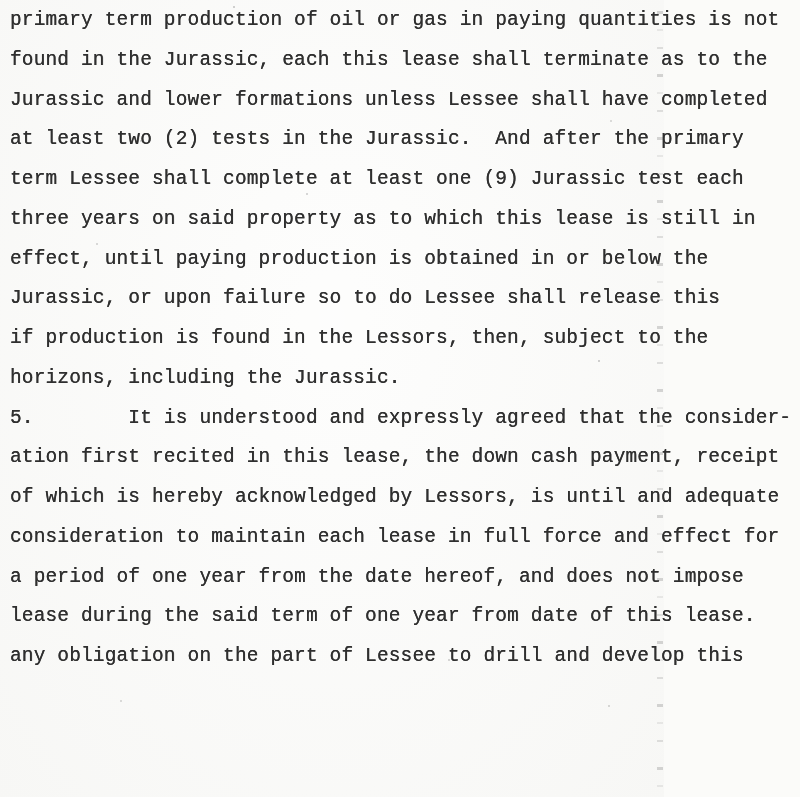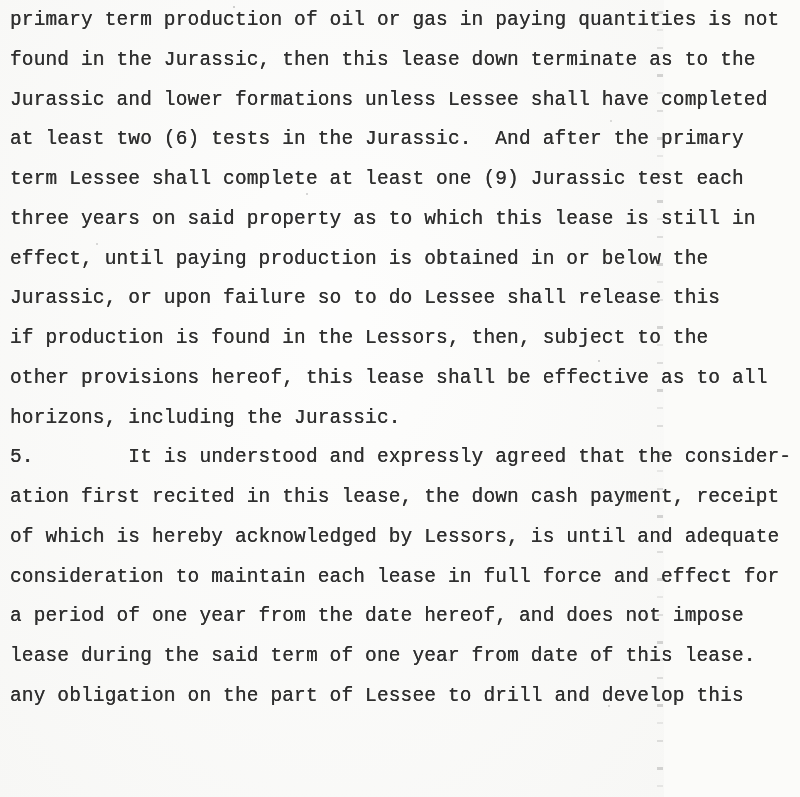--- a/index.html
+++ b/index.html
@@ -73,29 +73,28 @@
       120px 700px 0 rgba(80,80,80,0.18),
       804px 0px 0 rgba(80,80,80,0.0);
     pointer-events: none;
   }
 </style>
 </head>
 <body>
 
 <div class="page">
   <div class="line">primary term production of oil or gas in paying quantities is not</div>
-  <div class="line">found in the Jurassic, then this lease down terminate as to the</div>
+  <div class="line">found in the Jurassic, each this lease shall terminate as to the</div>
   <div class="line">Jurassic and lower formations unless Lessee shall have completed</div>
-  <div class="line">at least two (6) tests in the Jurassic.  And after the primary</div>
+  <div class="line">at least two (2) tests in the Jurassic.  And after the primary</div>
   <div class="line">term Lessee shall complete at least one (9) Jurassic test each</div>
   <div class="line">three years on said property as to which this lease is still in</div>
   <div class="line">effect, until paying production is obtained in or below the</div>
   <div class="line">Jurassic, or upon failure so to do Lessee shall release this</div>
   <div class="line">if production is found in the Lessors, then, subject to the</div>
-  <div class="line">other provisions hereof, this lease shall be effective as to all</div>
   <div class="line">horizons, including the Jurassic.</div>
   <div class="line">5.        It is understood and expressly agreed that the consider-</div>
   <div class="line">ation first recited in this lease, the down cash payment, receipt</div>
   <div class="line">of which is hereby acknowledged by Lessors, is until and adequate</div>
   <div class="line">consideration to maintain each lease in full force and effect for</div>
   <div class="line">a period of one year from the date hereof, and does not impose</div>
   <div class="line">lease during the said term of one year from date of this lease.</div>
   <div class="line">any obligation on the part of Lessee to drill and develop this</div>
   <div class="edge-noise"></div>
   <div class="speckles"></div>

